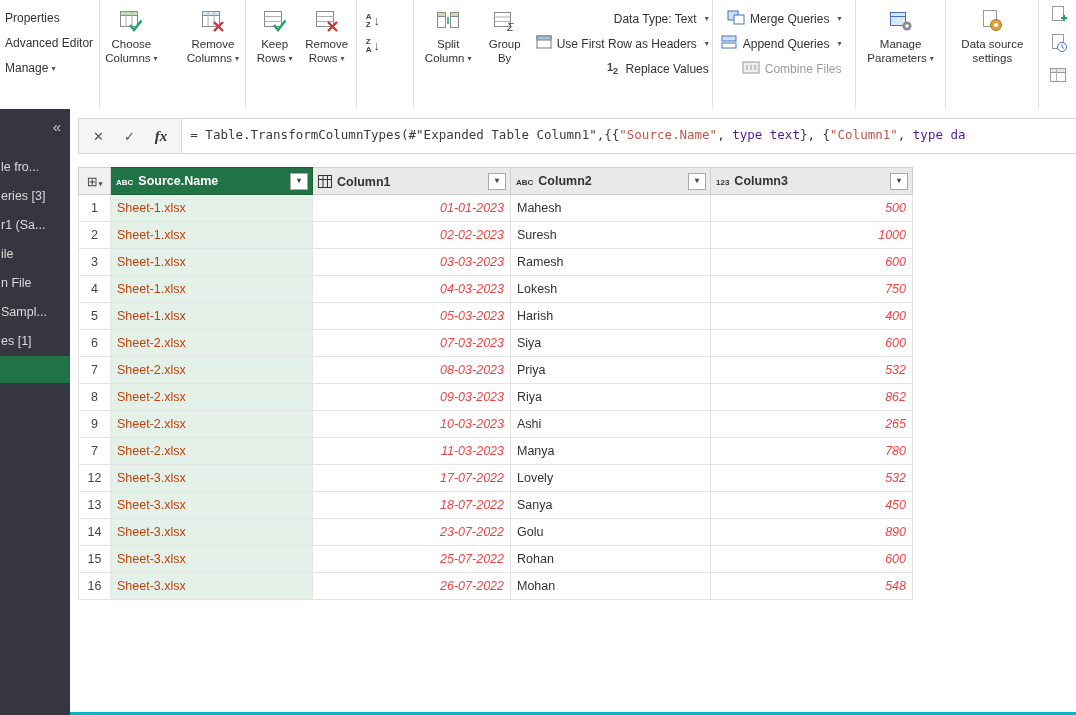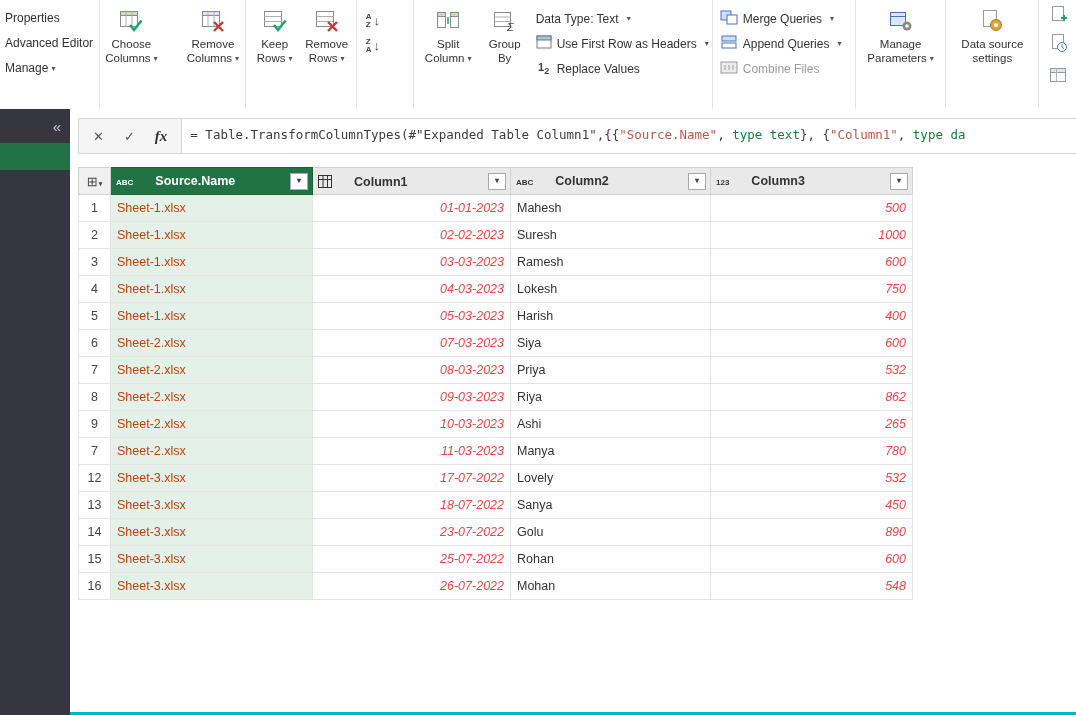--- a/index.html
+++ b/index.html
@@ -15,21 +15,21 @@
           padding:4px 3px 16px 3px;display:flex;align-items:flex-start;}
   .rgroup:last-child{border-right:none;}
   .rgroup-label{position:absolute;bottom:3px;left:0;right:0;text-align:center;
                 font-size:11px;color:#5f5f5f;white-space:nowrap;overflow:hidden;}
   .qcol{display:flex;flex-direction:column;padding-top:2px;}
   .qitem{height:25px;line-height:25px;font-size:12px;white-space:nowrap;overflow:hidden;cursor:pointer;padding-left:2px;}
   .bigbtn{width:63px;display:flex;flex-direction:column;align-items:center;padding-top:3px;cursor:pointer;}
   .bigbtn .icon{height:28px;display:flex;align-items:center;justify-content:center;}
   .bigbtn .lbl{font-size:11.5px;line-height:14px;text-align:center;margin-top:2px;white-space:nowrap;}
   .smallcol{display:flex;flex-direction:column;padding-top:2px;}
-  .srow{height:25px;display:flex;align-items:center;gap:5px;font-size:12px;white-space:nowrap;cursor:pointer;}
+  .srow{height:25px;display:flex;align-items:center;gap:5px;font-size:12px;white-space:nowrap;cursor:pointer;justify-content:flex-end;}
   .srow.disabled{color:#9b9b9b;cursor:default;}
   .sortcol{display:flex;flex-direction:column;padding-top:4px;}
   .sorticon{display:flex;align-items:center;height:25px;cursor:pointer;padding-left:6px;}
   .sorticon .letters{font-size:8px;font-weight:bold;line-height:8px;color:#444;}
   .sorticon .sarrow{font-size:13px;color:#444;margin-left:2px;}
   .rv{font-size:11px;font-weight:bold;color:#444;width:16px;text-align:center;}
   .rv sub{font-size:9px;}
 
   
   .sidebar{position:absolute;top:109px;left:0;width:70px;height:606px;background:#363640;color:#dadada;}
@@ -40,38 +40,38 @@
   .sb-selected{height:27px;background:#217346;cursor:pointer;}
 
   
   .content{position:absolute;top:109px;left:70px;width:1006px;height:606px;background:#fff;padding-left:8px;}
   .formula-bar{margin-top:9px;height:34px;display:flex;border:1px solid #d6d6d6;background:#f5f5f5;width:997px;}
   .fb-icons{display:flex;align-items:center;gap:20px;padding:0 14px;}
   .fb-btn{font-size:13px;color:#555;cursor:pointer;}
   .fb-fx{font-family:"Liberation Serif",serif;font-style:italic;font-weight:bold;font-size:15px;color:#333;cursor:pointer;}
   .fb-input{flex:1;background:#fff;border-left:1px solid #d6d6d6;font-family:"DejaVu Sans Mono",monospace;
             font-size:12.5px;line-height:32px;padding-left:8px;white-space:pre;overflow:hidden;}
-  .seg-default{color:#3b3b3b;} .seg-string{color:#c0564a;} .seg-keyword{color:#15803d;}
+  .seg-default{color:#3b3b3b;} .seg-string{color:#c0564a;} .seg-keyword{color:#4c1d95;}
 
   
   .grid-area{margin-top:13px;}
   .pq-table{border-collapse:collapse;table-layout:fixed;}
   .pq-table th{height:26px;background:#e9e9e9;border:1px solid #d0d0d0;font-size:12.5px;font-weight:bold;
                color:#333;text-align:left;padding:0 22px 0 5px;position:relative;white-space:nowrap;
                overflow:hidden;cursor:pointer;}
   .pq-table th.sel{background:#217346;border-color:#1c6038;color:#fff;}
   .pq-table td{height:26px;border:1px solid #e4e4e4;font-size:12.5px;color:#333;white-space:nowrap;
                overflow:hidden;padding:0 6px;cursor:default;}
   td.rownum{text-align:center;color:#444;}
   td.c-source{background:#e4f1e9;color:#c2410c;}
   td.c-date,td.c-num{font-style:italic;text-align:right;color:#ef4444;}
   th.corner{padding:0 2px;text-align:center;background:#f0f0f0;}
   .cicon{font-size:13px;color:#444;font-weight:normal;}
   .cdd{font-size:7px;color:#444;margin-left:1px;}
-  .tyicon{font-size:8px;font-weight:bold;margin-right:22px;letter-spacing:0;}
+  .tyicon{font-size:8px;font-weight:bold;margin-right:5px;letter-spacing:0;}
   .tyicon.grid{font-size:13px;font-weight:normal;}
   .filterbtn{position:absolute;right:4px;top:5px;width:16px;height:15px;background:#fff;border:1px solid #a9a9a9;
              font-size:8px;line-height:13px;text-align:center;color:#444;cursor:pointer;}
 
   .bottom-bar{position:absolute;left:70px;bottom:0;width:1006px;height:3px;z-index:5;}
 </style>
 </head>
 <body>
 
 <div class="ribbon">
@@ -271,20 +271,29 @@
           <rect x="2.5" y="3.5" width="15" height="4" fill="#dce6f5" stroke="#9a9a9a"></rect>
           <line x1="8.5" y1="3.5" x2="8.5" y2="16.5" stroke="#b0b0b0"></line>
         </svg></span>
   </div>
 </div>
 
 <div class="sidebar" style="background: rgb(54, 54, 64);">
   <div class="sb-top">
     <span class="collapse">«</span>
   </div>
+  <div class="sb-list">
+      <div class="sb-item">le fro...</div>
+      <div class="sb-item">eries [3]</div>
+      <div class="sb-item">r1 (Sa...</div>
+      <div class="sb-item">ile</div>
+      <div class="sb-item">n File</div>
+      <div class="sb-item">Sampl...</div>
+      <div class="sb-item">es [1]</div>
+    </div>
   <div class="sb-selected" style="background: rgb(33, 115, 70);"></div>
 </div>
 
 <div class="content">
 
   <div class="formula-bar">
     <div class="fb-icons">
       <span class="fb-btn">✕</span>
       <span class="fb-btn">✓</span>
       <span class="fb-fx">fx</span>

